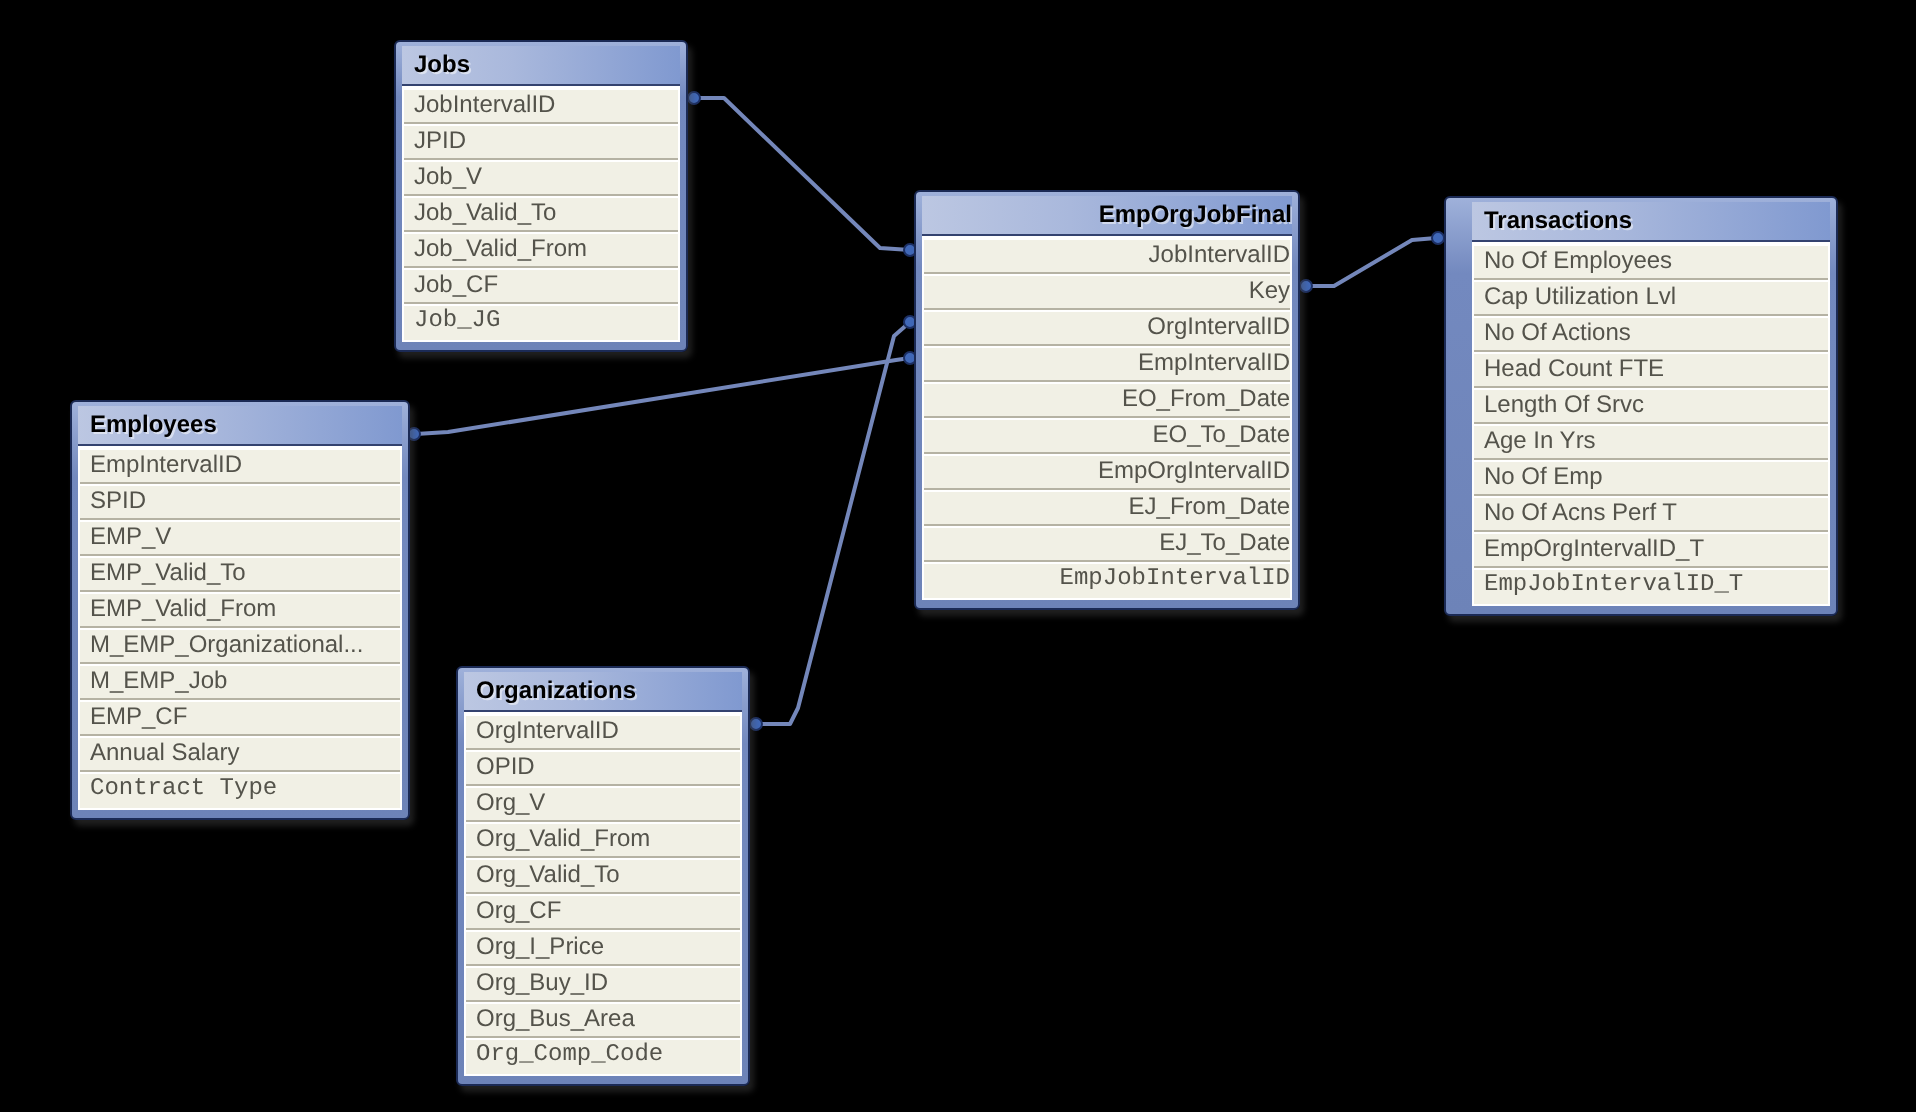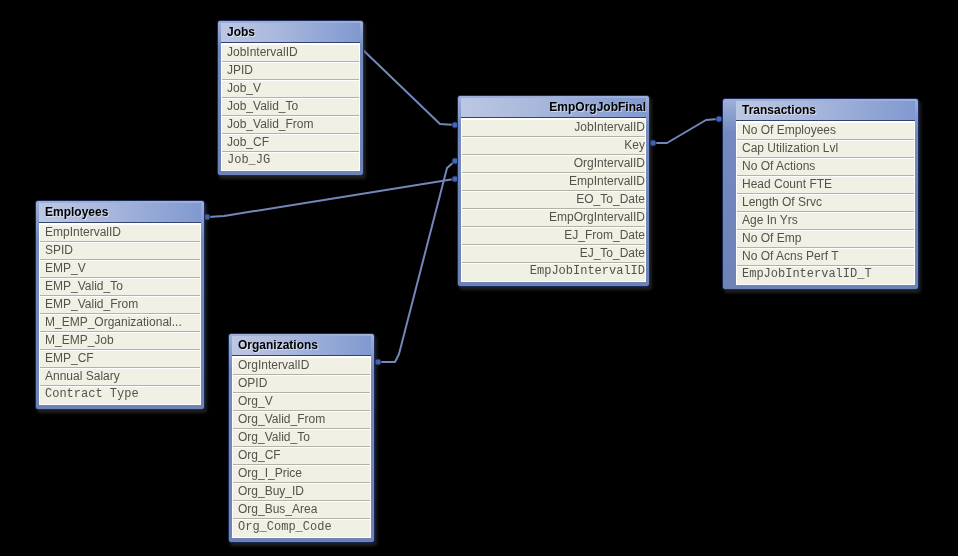--- a/index.html
+++ b/index.html
@@ -75,21 +75,21 @@
       <circle cx="455" cy="125" r="3"></circle>
       <circle cx="207" cy="217" r="3"></circle>
       <circle cx="455" cy="179" r="3"></circle>
       <circle cx="378" cy="362" r="3"></circle>
       <circle cx="455" cy="161" r="3"></circle>
       <circle cx="653" cy="143" r="3"></circle>
       <circle cx="719" cy="119" r="3"></circle>
     </g>
   </svg>
 
-  <div class="table" style="left:197px; top:20px; width:147px;margin-left:20px;">
+  <div class="table" style="left:197px; top:20px; width:147px;">
     <div class="table-header">Jobs</div>
     <div class="table-body">
         <div class="field-row"><span>JobIntervalID</span></div>
         <div class="field-row"><span>JPID</span></div>
         <div class="field-row"><span>Job_V</span></div>
         <div class="field-row"><span>Job_Valid_To</span></div>
         <div class="field-row"><span>Job_Valid_From</span></div>
         <div class="field-row"><span>Job_CF</span></div>
         <div class="field-row"><span>Job_JG</span></div>
       </div>
@@ -127,36 +127,38 @@
       </div>
   </div>
 
   <div class="table" style="left:457px; top:95px; width:193px;text-align:right;">
     <div class="table-header">EmpOrgJobFinal</div>
     <div class="table-body">
         <div class="field-row"><span>JobIntervalID</span></div>
         <div class="field-row"><span>Key</span></div>
         <div class="field-row"><span>OrgIntervalID</span></div>
         <div class="field-row"><span>EmpIntervalID</span></div>
+        <div class="field-row"><span>EO_From_Date</span></div>
         <div class="field-row"><span>EO_To_Date</span></div>
         <div class="field-row"><span>EmpOrgIntervalID</span></div>
         <div class="field-row"><span>EJ_From_Date</span></div>
         <div class="field-row"><span>EJ_To_Date</span></div>
         <div class="field-row"><span>EmpJobIntervalID</span></div>
       </div>
   </div>
 
   <div class="table" style="left:722px; top:98px; width:197px;padding-left:13px;">
     <div class="table-header">Transactions</div>
     <div class="table-body">
         <div class="field-row"><span>No Of Employees</span></div>
         <div class="field-row"><span>Cap Utilization Lvl</span></div>
         <div class="field-row"><span>No Of Actions</span></div>
         <div class="field-row"><span>Head Count FTE</span></div>
         <div class="field-row"><span>Length Of Srvc</span></div>
         <div class="field-row"><span>Age In Yrs</span></div>
         <div class="field-row"><span>No Of Emp</span></div>
         <div class="field-row"><span>No Of Acns Perf T</span></div>
+        <div class="field-row"><span>EmpOrgIntervalID_T</span></div>
         <div class="field-row"><span>EmpJobIntervalID_T</span></div>
       </div>
   </div>
 
 </div>
 
 </body></html>

